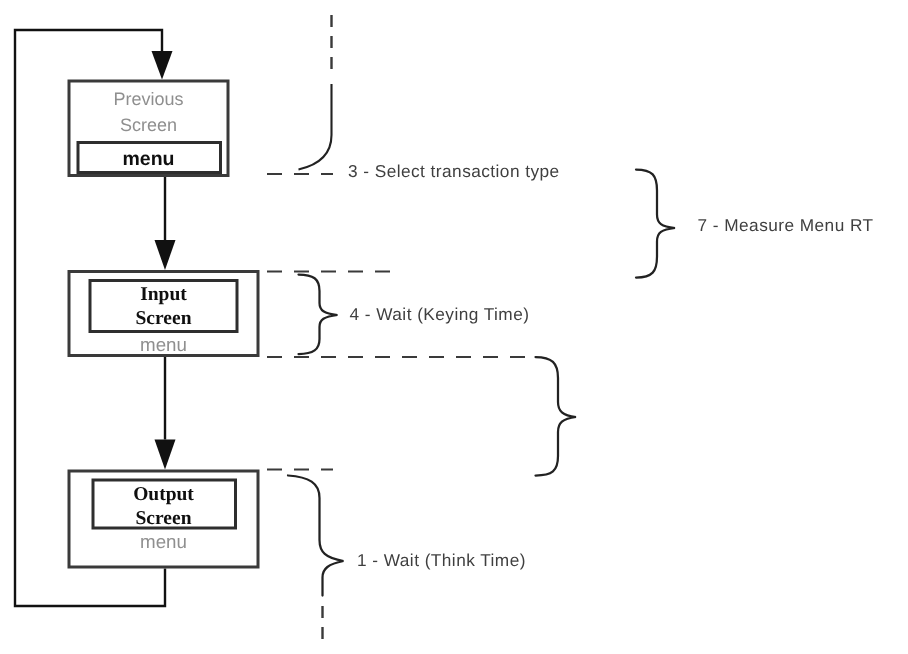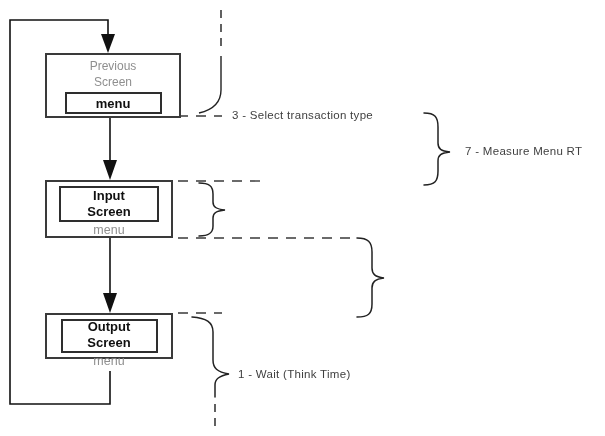--- a/index.html
+++ b/index.html
@@ -30,33 +30,33 @@
     display:flex;flex-direction:column;align-items:center;box-sizing:border-box;
   }
   .node-title{color:var(--gray-text);font-size:12px;line-height:16px;text-align:center;}
   .menu-box{
     border:2px solid var(--inner-border);font-weight:bold;color:var(--bold-text);
     font-size:13px;display:flex;align-items:center;justify-content:center;box-sizing:border-box;
   }
   .screen-box{
     border:2px solid var(--inner-border);font-weight:bold;color:var(--bold-text);
     font-size:13px;line-height:16px;text-align:center;display:flex;flex-direction:column;
-    justify-content:flex-end;box-sizing:border-box;
+    justify-content:space-between;box-sizing:border-box;font-family:Liberation Serif, serif;
   }
   .menu-gray{color:var(--gray-text);font-size:12.5px;line-height:16px;}
   .annotation{
     position:absolute;font-size:11.5px;color:var(--label-text);
     white-space:pre;letter-spacing:0.3px;line-height:13px;
   }
   
-  #node-previous{left:45px;top:53px;width:136px;height:65px;padding-top:3px;}
+  #node-previous{left:45px;top:53px;width:108px;height:65px;padding-top:3px;justify-content:space-between;}
   #node-previous .menu-box{width:97px;height:22px;margin-top:2px;}
   #node-input{left:45px;top:180px;width:128px;height:58px;padding-top:4px;}
   #node-input .screen-box{width:100px;height:36px;}
-  #node-output{left:45px;top:313px;width:128px;height:46px;padding-top:4px;}
+  #node-output{left:45px;top:313px;width:128px;height:66px;padding-top:4px;}
   #node-output .screen-box{width:97px;height:34px;}
   
   #ann-1{left:232px;top:109px;}
   #ann-2{left:272px;top:174px;}
   #ann-3{left:465px;top:145px;}
   #ann-4{left:233px;top:204px;}
   #ann-5{left:232px;top:306px;}
   #ann-6{left:391px;top:272px;}
   #ann-7{left:238px;top:368px;}
 </style>
@@ -117,15 +117,16 @@
   <div class="node" id="node-output">
     <div class="screen-box">
       <div>Output</div>
       <div>Screen</div>
     </div>
     <div class="menu-gray">menu</div>
   </div>
 
   <div class="annotation" id="ann-1">3 - Select transaction type</div>
   <div class="annotation" id="ann-3">7 - Measure Menu RT</div>
+  <div class="annotation" id="ann-4">4 - Wait (Keying Time)</div>
   <div class="annotation" id="ann-7">1 - Wait (Think Time)</div>
 
 </div>
 
 </body></html>

